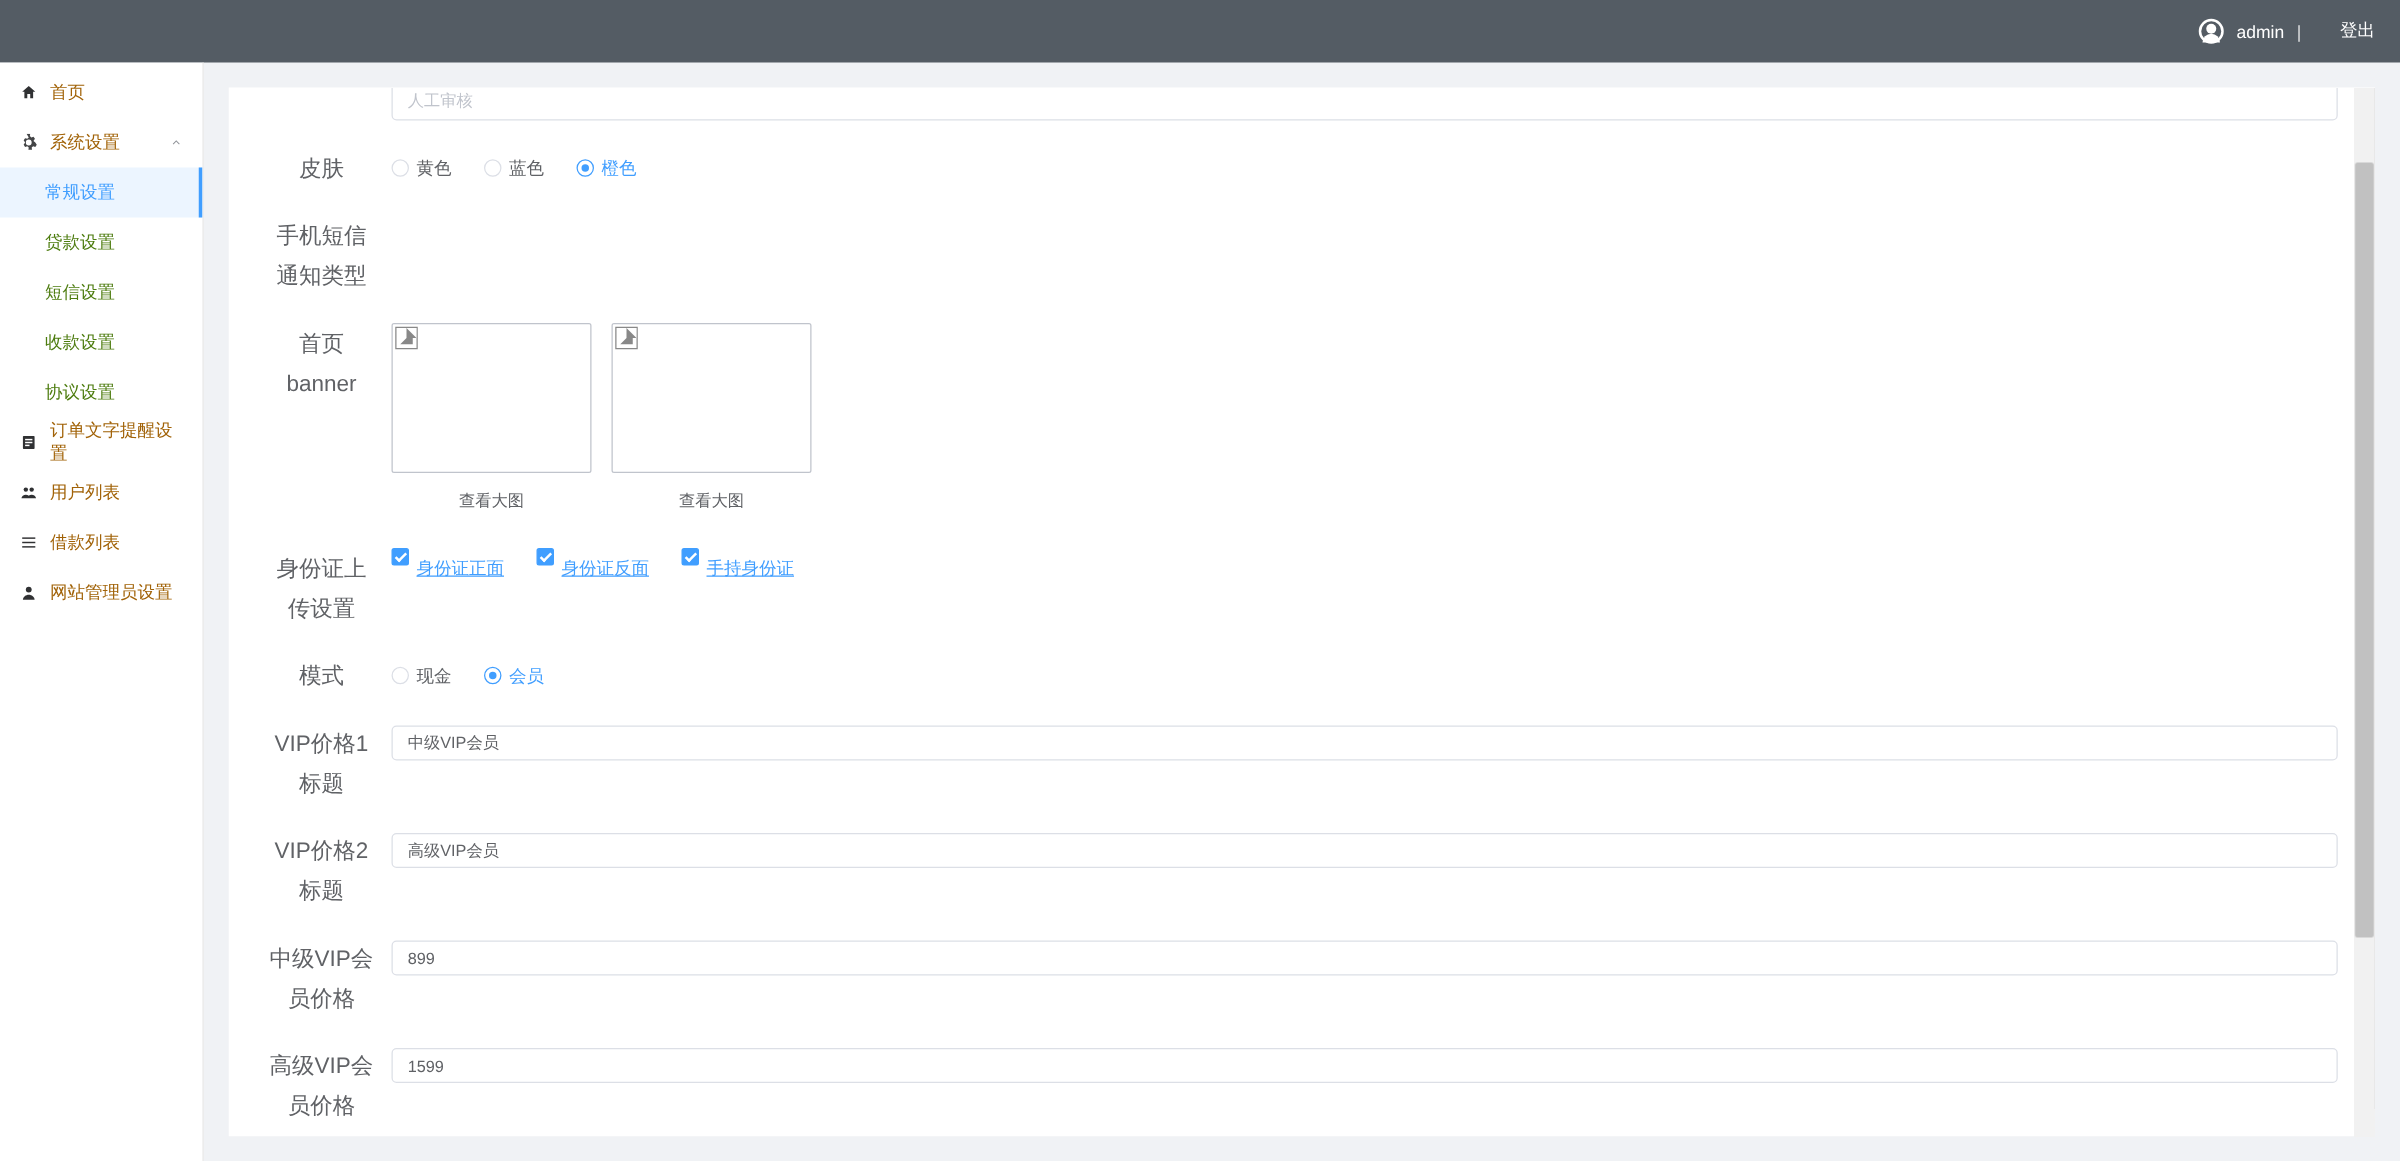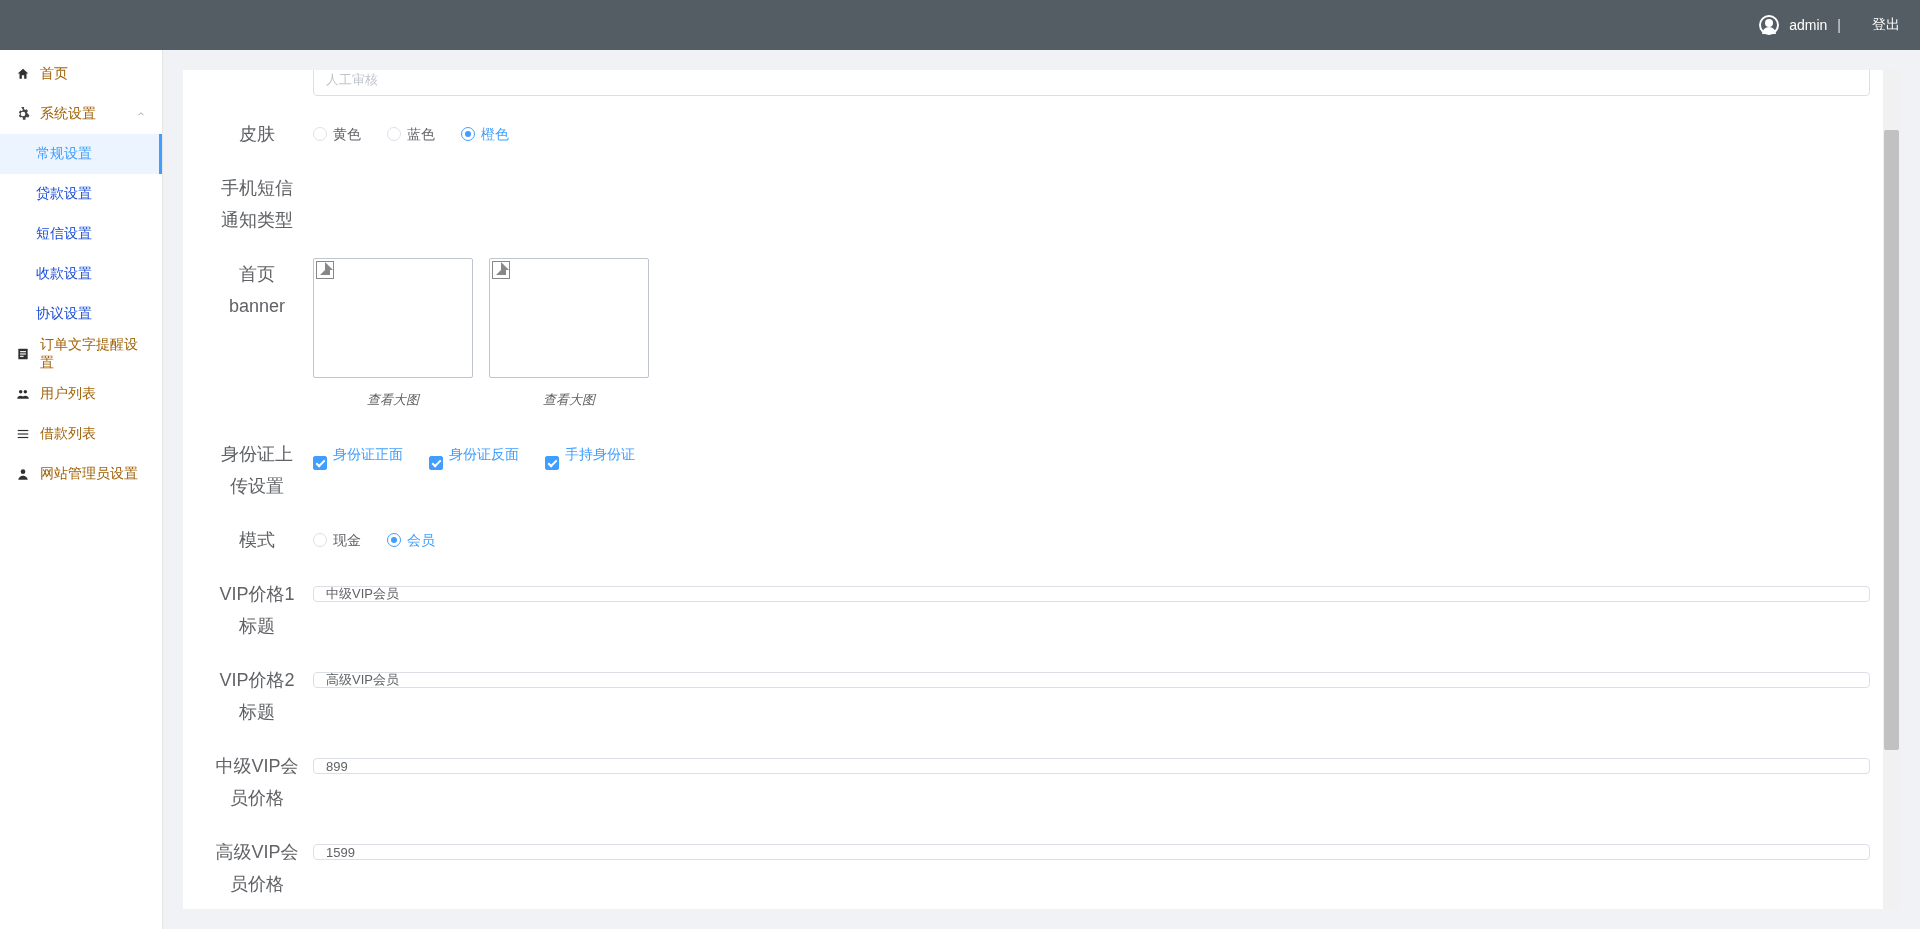--- a/index.html
+++ b/index.html
@@ -15,56 +15,56 @@
 .sep { color: #fff; opacity: .8; }
 
 
 .body { flex: 1; display: flex; overflow: hidden; }
 
 
 .sidebar { width: 163px; background: #fff; border-right: 1px solid #e6e6e6; overflow: auto; flex-shrink: 0; padding-top: 4px; }
 .menu-item { display: flex; align-items: center; height: 40px; padding: 0 16px; cursor: pointer; color: #a16207; font-size: 14px; gap: 10px; position: relative; }
 .menu-item .chev { position: absolute; right: 16px; transition: transform .2s; }
 .menu-item .chev.up { transform: rotate(180deg); }
-.submenu .menu-item { padding-left: 36px; color: #1d4ed8; }
+.submenu .menu-item { padding-left: 36px; color: #4d7c0f; }
 .menu-item.active { color: #409EFF; background: #ecf5ff; border-right: 3px solid #409EFF; }
 .icon { width: 14px; height: 14px; display: inline-flex; align-items: center; justify-content: center; }
 
 
 .main { flex: 1; display: flex; overflow: hidden; }
 .content-wrap { flex: 1; padding: 20px; overflow: hidden; display: flex; }
 .panel { flex: 1; background: #fff; overflow: hidden; position: relative; display: flex; }
 .scroll-area { flex: 1; overflow-y: auto; padding: 20px 30px; }
 
 
 .form-row { margin-bottom: 22px; display: flex; align-items: flex-start; }
 .form-label { flex: 0 0 100px; text-align: center; padding-right: 12px; color: #606266; font-size: 18px; line-height: 32px; }
 .form-content { flex: 1; display: flex; align-items: center; flex-wrap: wrap; gap: 8px; min-height: 32px; line-height: 32px; }
-.input { width: 100%; height: 16px; border: 1px solid #dcdfe6; border-radius: 4px; padding: 0 12px; font-size: 13px; color: #606266; outline: none; background: #fff; }
+.input { width: 100%; height: 28px; border: 1px solid #dcdfe6; border-radius: 4px; padding: 0 12px; font-size: 13px; color: #606266; outline: none; background: #fff; }
 
 
 .select-box { width: 100%; height: 32px; border: 1px solid #dcdfe6; border-radius: 4px; padding: 0 12px; font-size: 13px; display: flex; align-items: center; overflow: hidden; }
 
 
 .radio { display: inline-flex; align-items: center; cursor: pointer; margin-right: 18px; font-size: 14px; color: #606266; }
 .radio .dot { width: 14px; height: 14px; border: 1px solid #dcdfe6; border-radius: 50%; margin-right: 6px; display: inline-flex; align-items: center; justify-content: center; background: #fff; }
 .radio.checked { color: #409EFF; }
 .radio.checked .dot { border-color: #409EFF; }
 .radio.checked .dot::after { content: ""; width: 6px; height: 6px; border-radius: 50%; background: #409EFF; }
 
 
-.checkbox { display: inline-flex; align-items: flex-end; cursor: pointer; margin-right: 18px; font-size: 14px; color: #606266; }
+.checkbox { display: inline-flex; align-items: flex-start; cursor: pointer; margin-right: 18px; font-size: 14px; color: #606266; text-decoration: underline; }
 .checkbox .box { width: 14px; height: 14px; border: 1px solid #dcdfe6; border-radius: 2px; margin-right: 6px; display: inline-flex; align-items: center; justify-content: center; background: #fff; }
 .checkbox.checked .box { background: #409EFF; border-color: #409EFF; }
 .checkbox.checked .box::after { content: ""; width: 3px; height: 7px; border: solid #fff; border-width: 0 2px 2px 0; transform: rotate(45deg); margin-top: -2px; }
 .checkbox.checked { color: #409EFF; }
 
 
 .banner-group { display: flex; gap: 16px; }
-.banner-card { width: 160px; font-style: italic; }
+.banner-card { width: 160px; }
 .banner-img { width: 160px; height: 120px; border: 1px solid #c0c4cc; border-radius: 2px; position: relative; background: #fff; }
 .broken-ico { position: absolute; top: 2px; left: 2px; width: 18px; height: 18px; border: 1px solid #888; }
 .broken-ico::before { content: ""; position: absolute; right: 0; top: 0; border-style: solid; border-width: 0 8px 8px 0; border-color: transparent #fff #888 transparent; }
 .broken-ico::after { content: ""; position: absolute; left: 3px; bottom: 3px; width: 5px; height: 5px; border-left: 5px solid transparent; border-bottom: 5px solid #888; }
 .view-big { text-align: center; font-size: 13px; color: #606266; padding-top: 6px; cursor: pointer; }
 
 
 .panel::after { content: ""; position: absolute; right: 0; top: 0; bottom: 0; width: 17px; background: #f1f1f1; }
 .scroll-thumb { position: absolute; right: 1px; top: 60px; width: 15px; height: 620px; background: #c1c1c1; border-radius: 2px; z-index: 2; }
 

